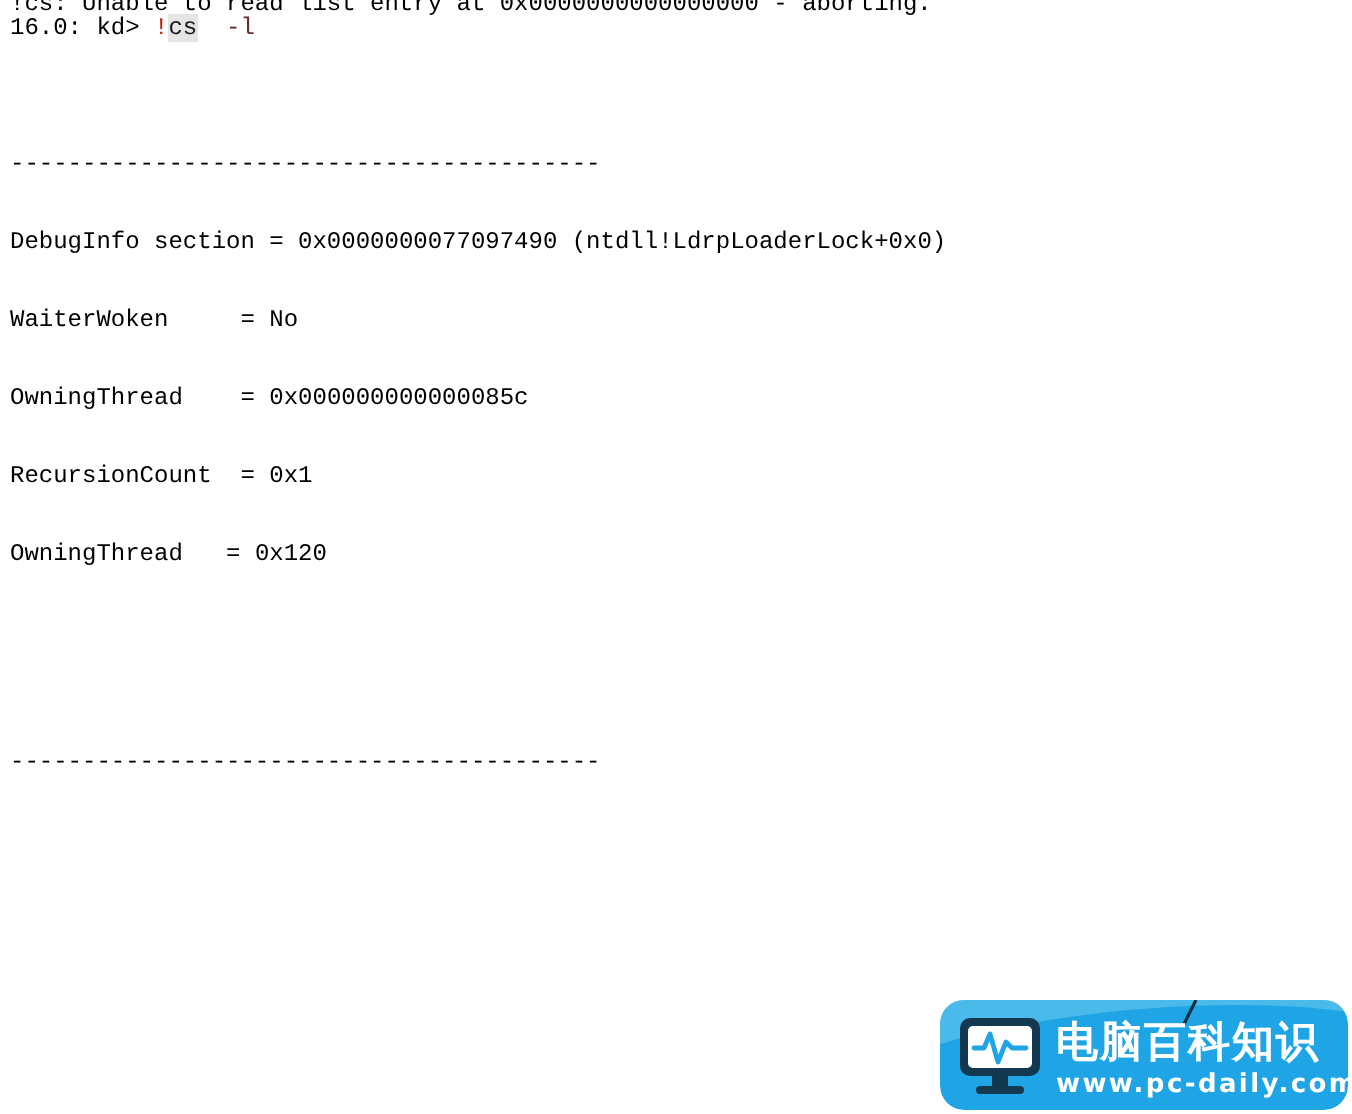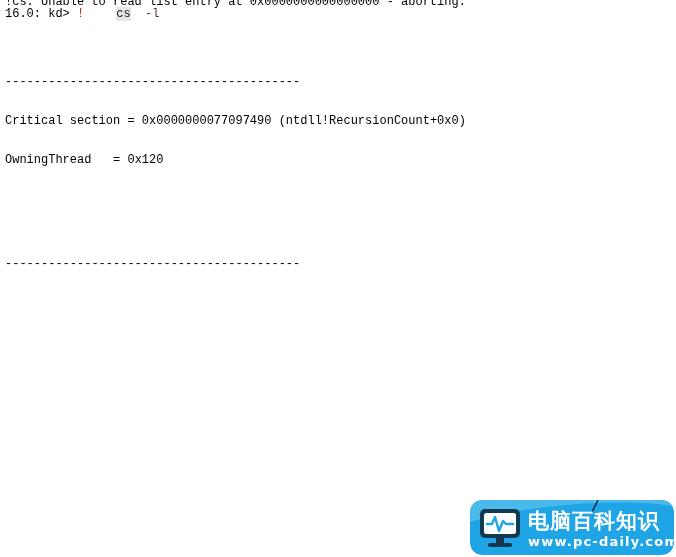--- a/index.html
+++ b/index.html
@@ -77,21 +77,21 @@
   }
 
   #body-lines {
     position: absolute;
     left: 5px;
     top: 24px;
     width: 670px;
   }
 
   .bang      { color: #c02010; }
-  .cmd-hl    { background: #e5e5e5; color: #1a1a1a; margin-left: 32px; }
+  .cmd-hl    { background: #e5e5e5; color: #1a1a1a; }
   .flag      { color: #6b2b2b; }
   .sep       { color: #000000; }
 
   
   #watermark {
     position: absolute;
     left: 470px;
     top: 500px;
     width: 204px;
     height: 55px;
@@ -110,21 +110,24 @@
   
   <div id="clipped-line"><span>!cs: Unable to read list entry at 0x0000000000000000 - aborting.</span></div>
 
   
   <div id="prompt-line"><span>16.0: kd&gt; </span><span class="bang">!</span><span class="cmd-hl">cs</span><span>  </span><span class="flag">-l</span></div>
 
   <div id="body-lines">
 
     
     <div class="line sep"><span>-----------------------------------------</span></div>
-    <div class="line"><span>Critical section</span><span> </span><span>=</span><span> </span><span>0x0000000077097490</span><span> </span><span>(ntdll!RecursionCount+0x0)</span></div>
+    <div class="line"><span>DebugInfo section</span><span> </span><span>=</span><span> </span><span>0x0000000077097490</span><span> </span><span>(ntdll!LdrpLoaderLock+0x0)</span></div>
+    <div class="line"><span>WaiterWoken</span><span>     </span><span>=</span><span> </span><span>No</span></div>
+    <div class="line"><span>OwningThread</span><span>    </span><span>=</span><span> </span><span>0x000000000000085c</span></div>
+    <div class="line"><span>RecursionCount</span><span>  </span><span>=</span><span> </span><span>0x1</span></div>
     <div class="line"><span>OwningThread</span><span>   </span><span>=</span><span> </span><span>0x120</span></div>
     <div class="line"> </div>
 
     
     <div class="line sep"><span>-----------------------------------------</span></div>
     
     
     
     
     

